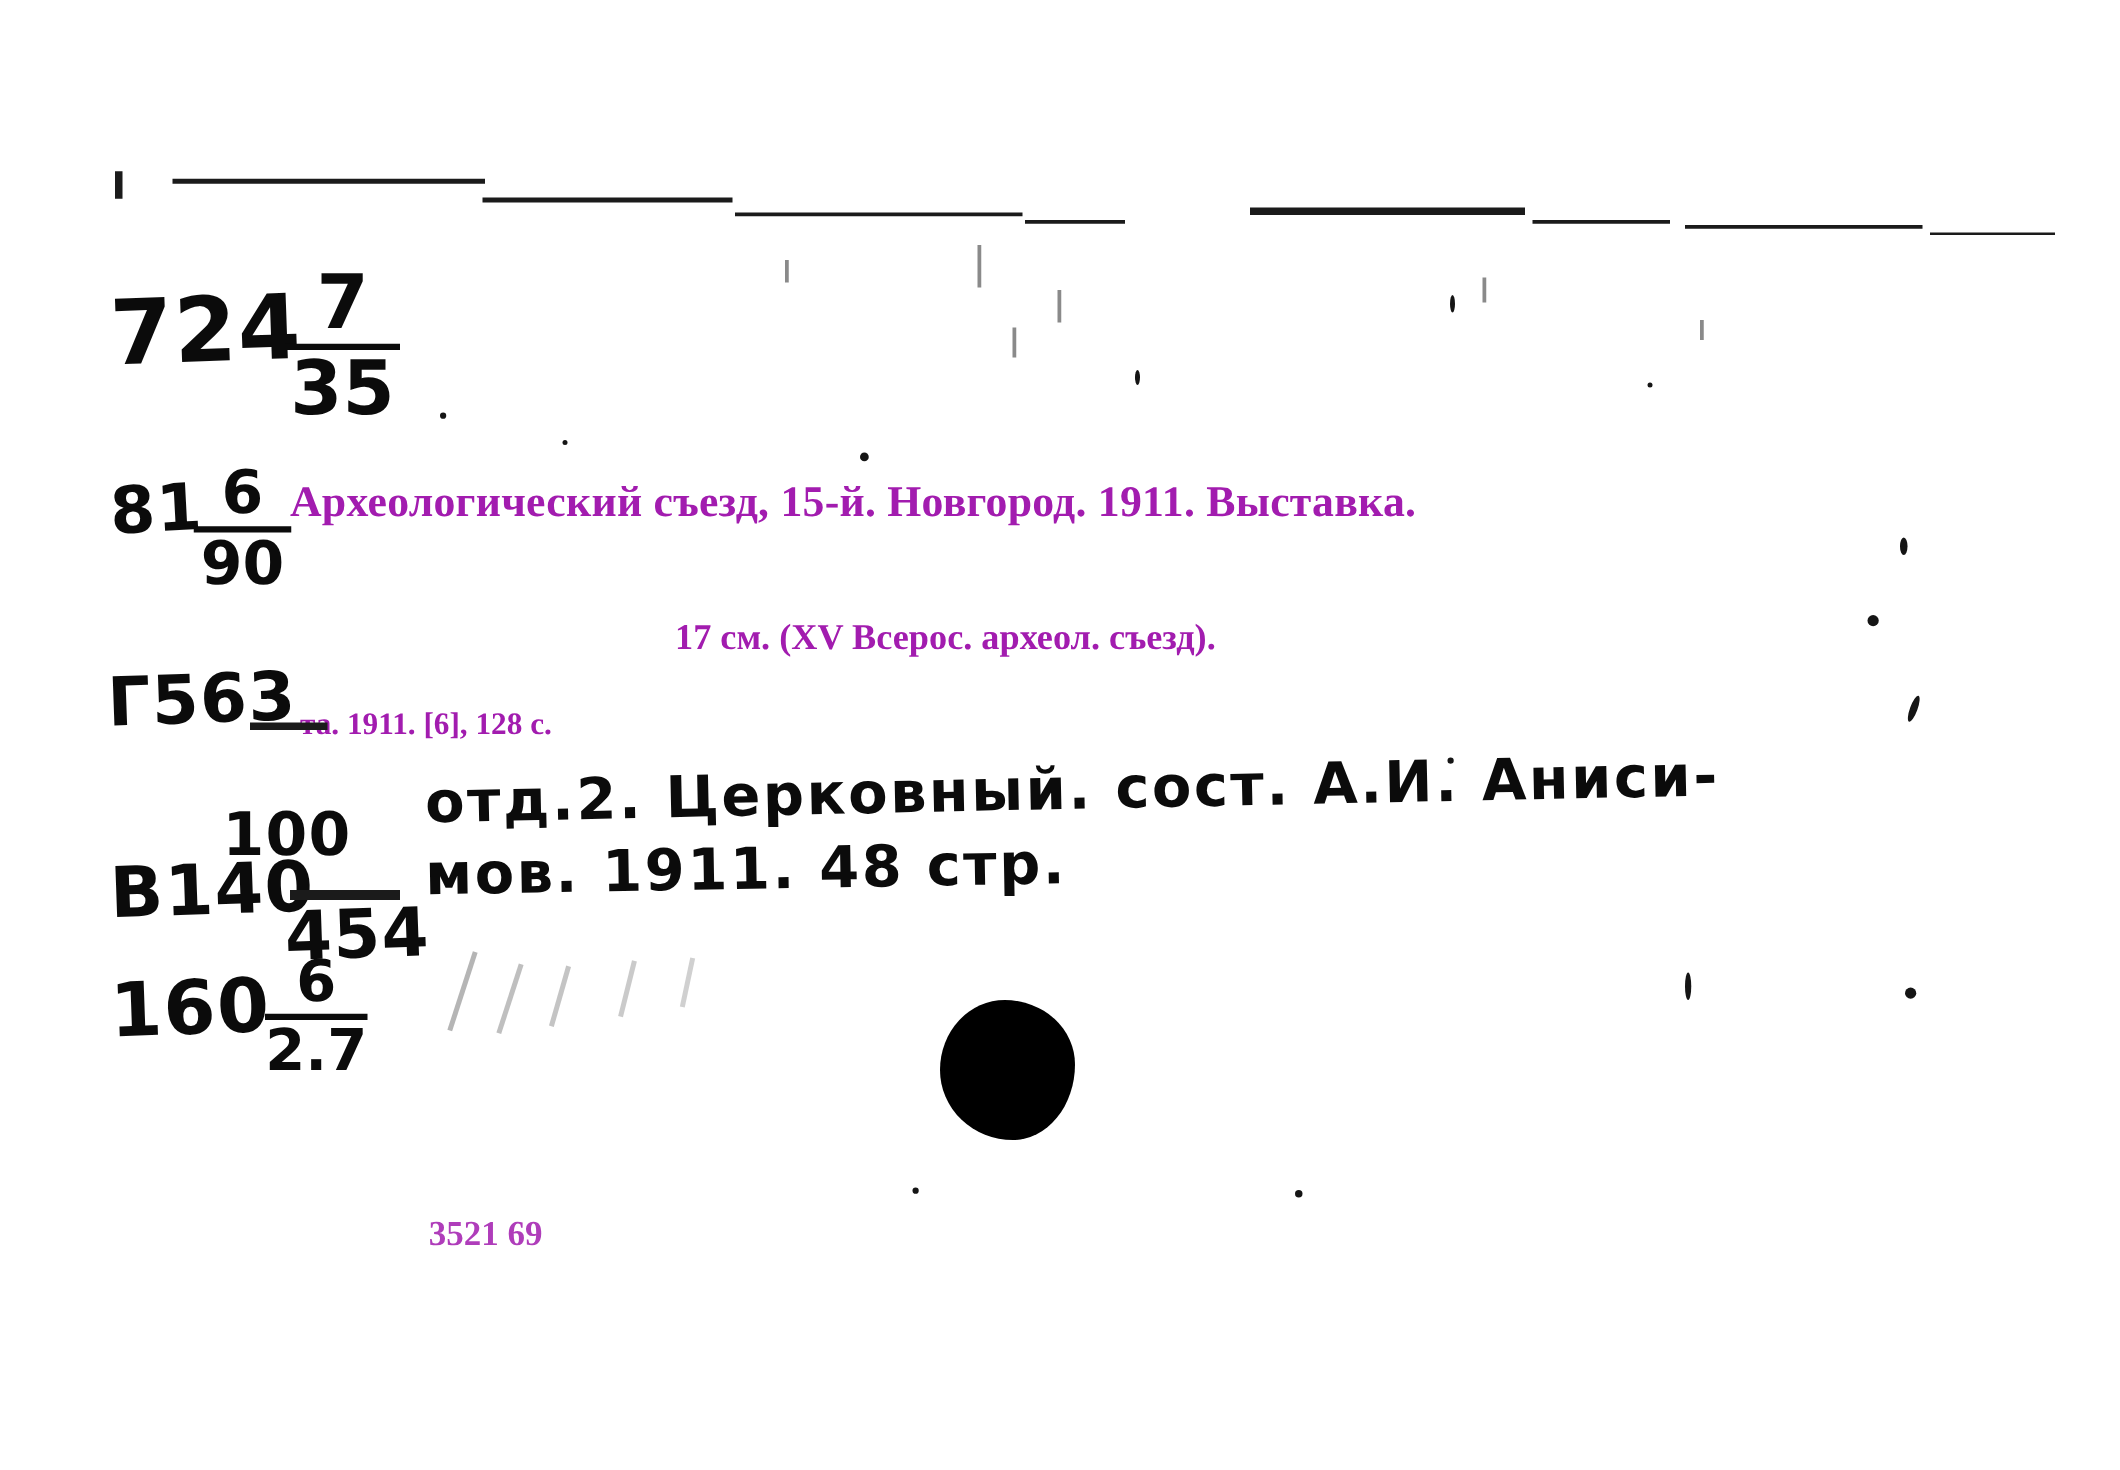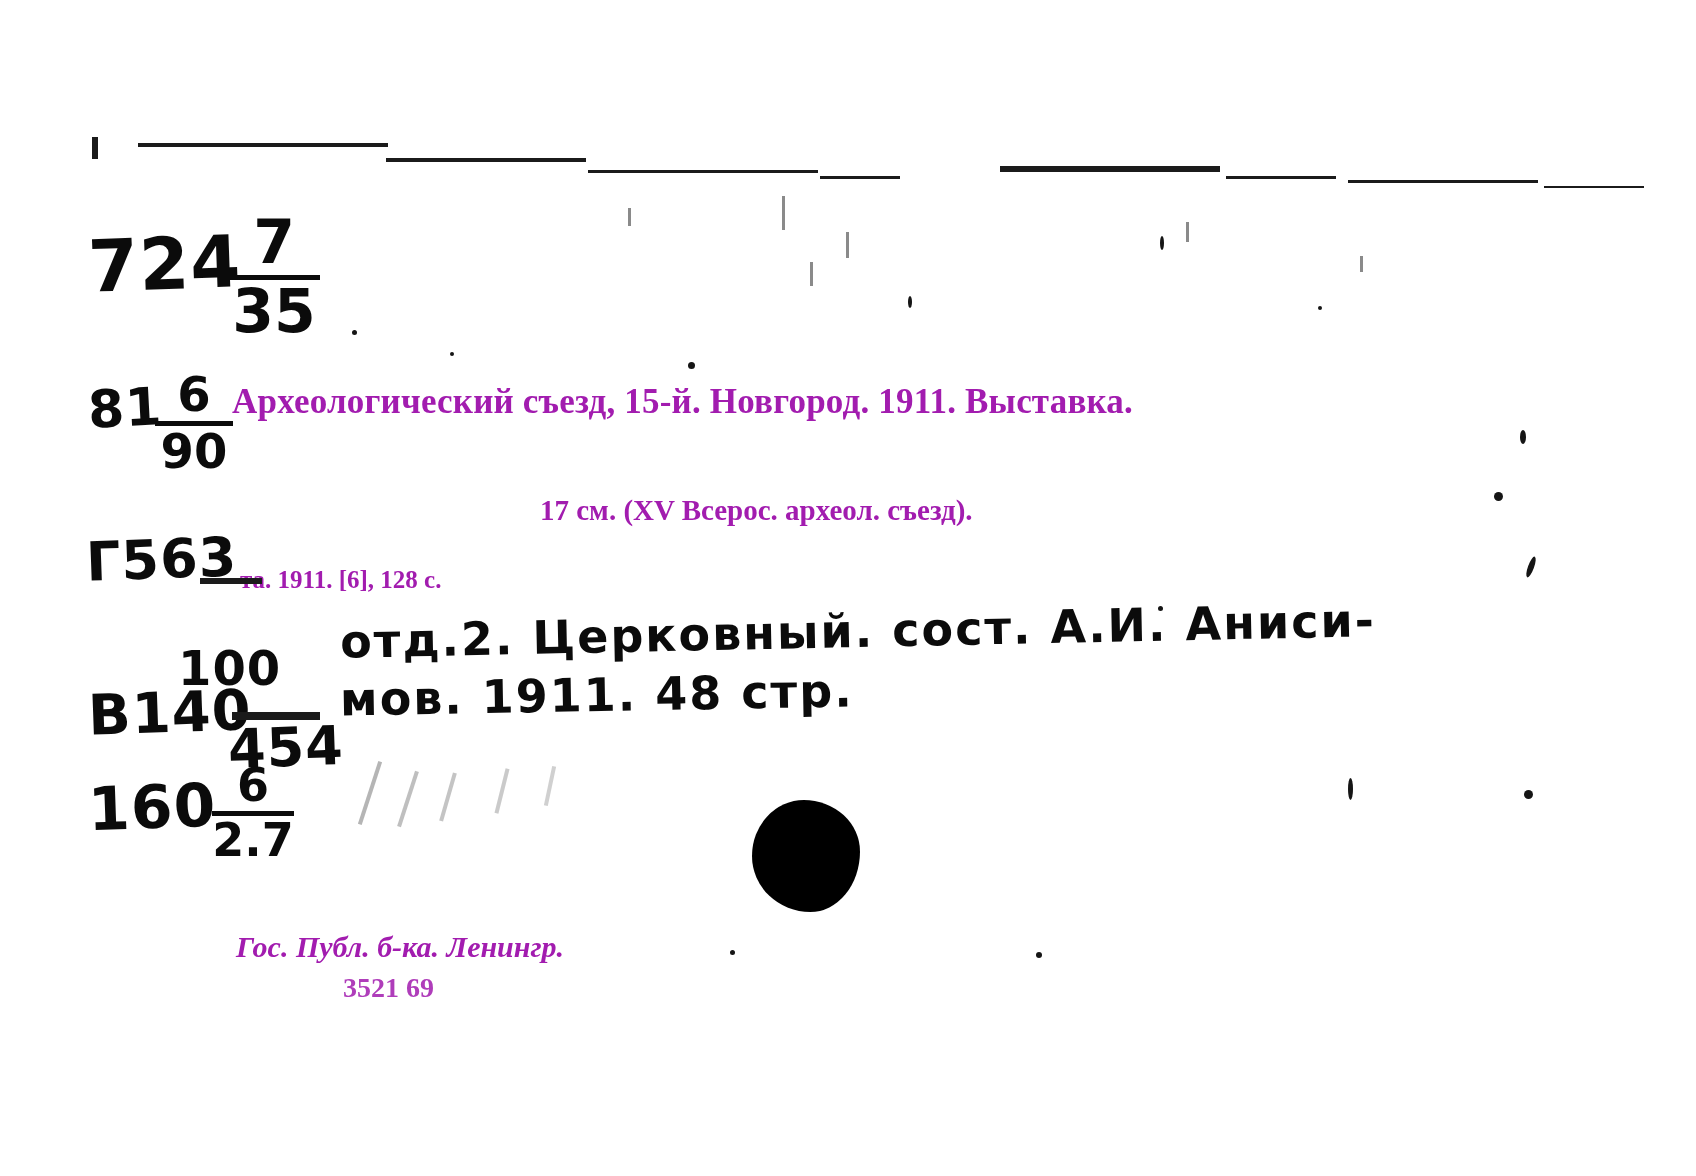--- a/index.html
+++ b/index.html
@@ -141,21 +141,20 @@
   </div>
 
   <div class="smudge" style="left:368px; top:760px; width:4px; height:66px; transform:rotate(18deg); opacity:0.35;"></div>
   <div class="smudge" style="left:406px; top:770px; width:4px; height:58px; transform:rotate(18deg); opacity:0.3;"></div>
   <div class="smudge" style="left:446px; top:772px; width:4px; height:50px; transform:rotate(16deg); opacity:0.28;"></div>
   <div class="smudge" style="left:500px; top:768px; width:4px; height:46px; transform:rotate(14deg); opacity:0.25;"></div>
   <div class="smudge" style="left:548px; top:766px; width:4px; height:40px; transform:rotate(12deg); opacity:0.22;"></div>
 
   <div class="blob" style="left:752px; top:800px; width:108px; height:112px;"></div>
 
-  <div class="print" style="left:236px; top:930px; font-size:30px; font-weight:700; font-style:italic;">Гос. Публ. б-ка. Ленингр.</div>
   <div class="print" style="left:343px; top:972px; font-size:28px; font-weight:700; opacity:0.85;">3521  69</div>
 
   <div class="speck" style="left:688px; top:362px; width:7px; height:7px;"></div>
   <div class="speck" style="left:1520px; top:430px; width:6px; height:14px;"></div>
   <div class="speck" style="left:1494px; top:492px; width:9px; height:9px;"></div>
   <div class="speck" style="left:1528px; top:556px; width:6px; height:22px; transform:rotate(20deg);"></div>
   <div class="speck" style="left:1524px; top:790px; width:9px; height:9px;"></div>
   <div class="speck" style="left:1348px; top:778px; width:5px; height:22px;"></div>
   <div class="speck" style="left:1036px; top:952px; width:6px; height:6px;"></div>
   <div class="speck" style="left:730px; top:950px; width:5px; height:5px;"></div>

